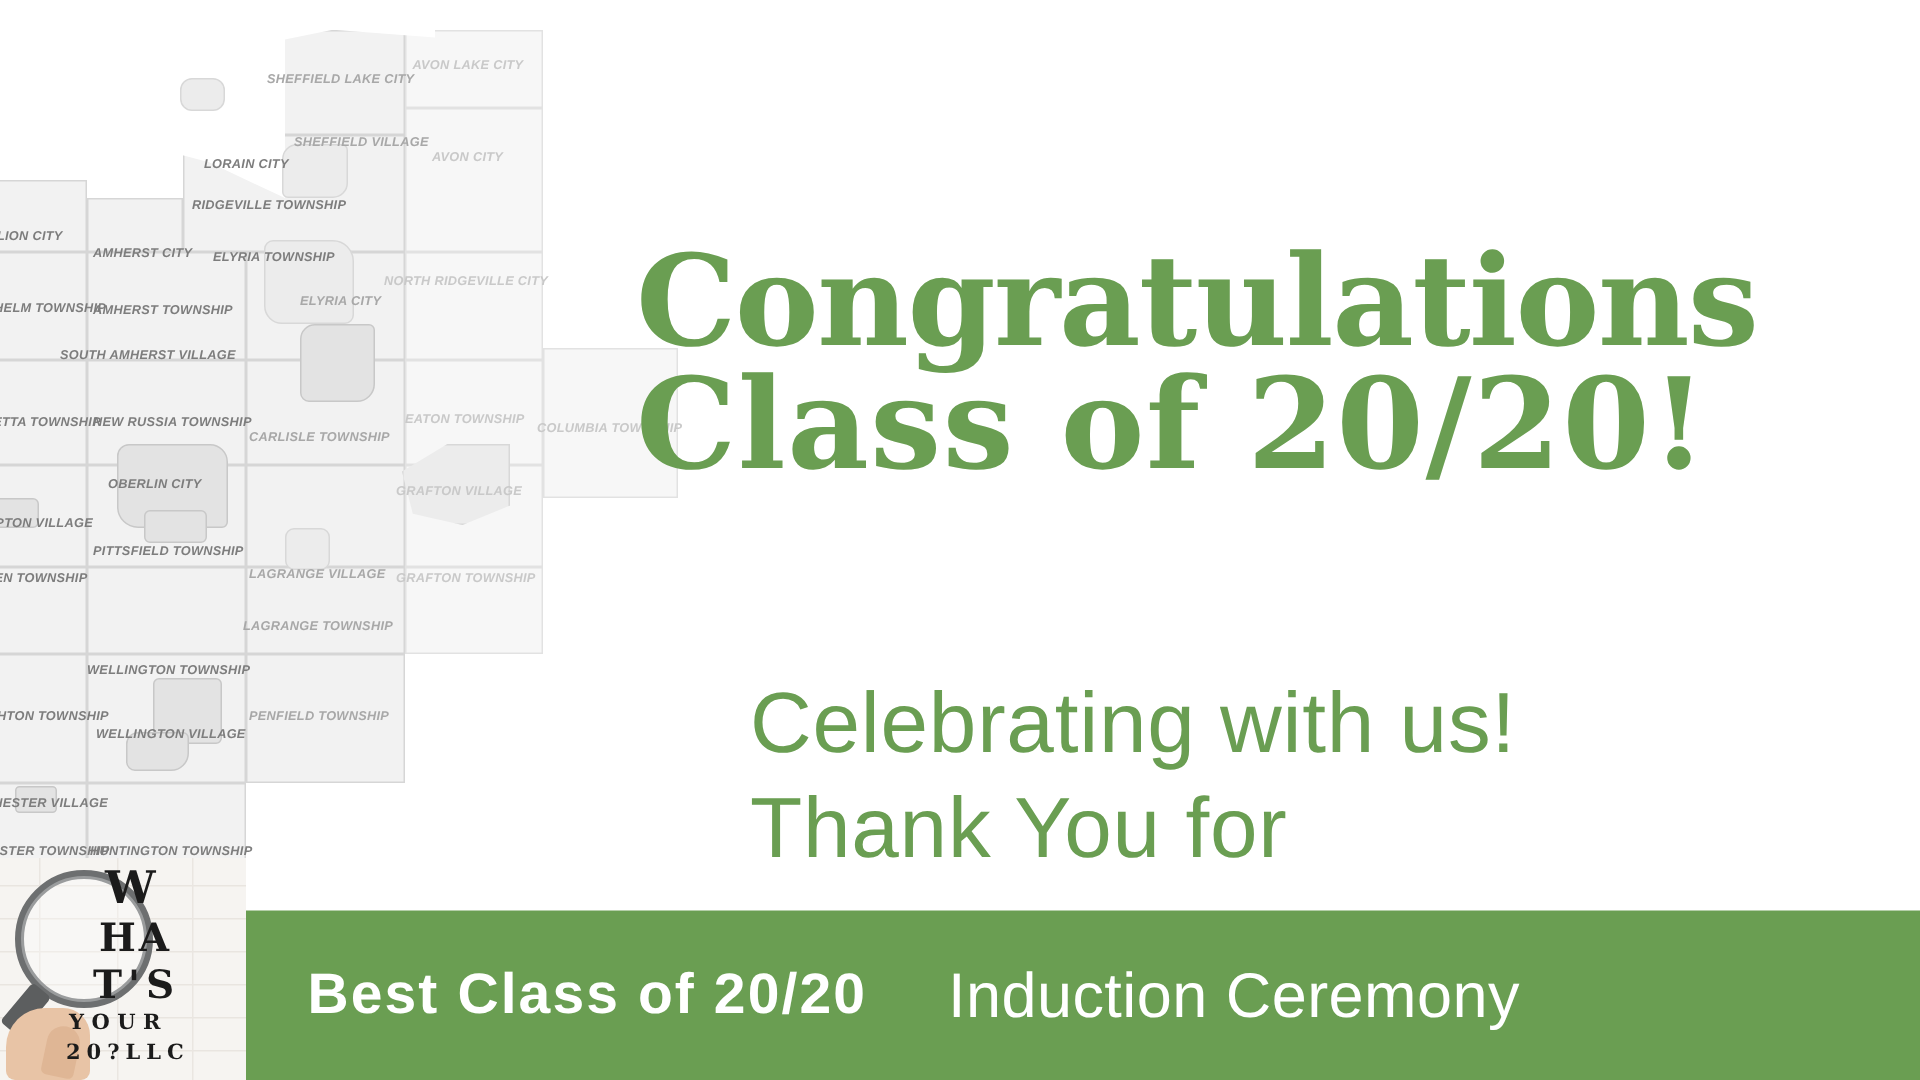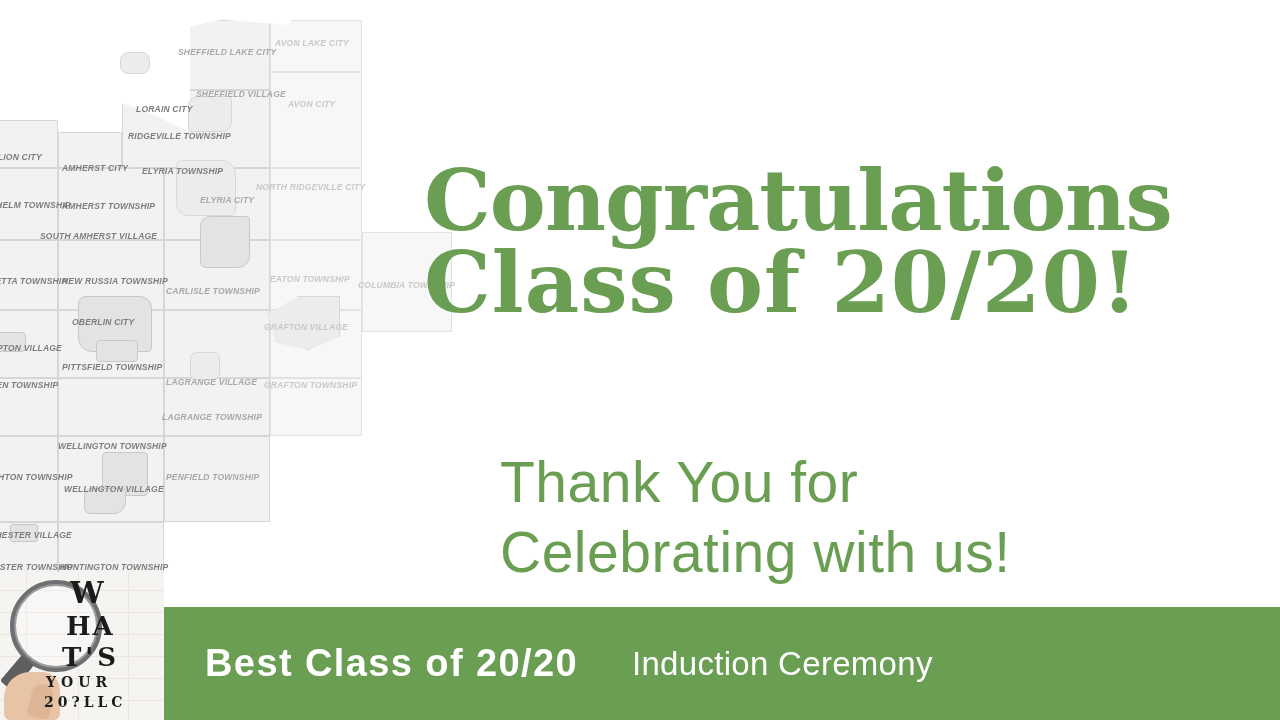--- a/index.html
+++ b/index.html
@@ -117,21 +117,21 @@
     font-weight: bold;
     font-size: 38px;
     letter-spacing: 1.4px;
     white-space: nowrap;
   }
   #bar-ceremony {
     margin-left: 54px;
     color: #ffffff;
     font-family: "Liberation Sans", sans-serif;
     font-weight: 300;
-    font-size: 33px;
+    font-size: 42px;
     letter-spacing: 0.3px;
     white-space: nowrap;
   }
 
   
   #logo {
     position: absolute;
     left: 0px;
     top: 572px;
     width: 164px;
@@ -322,22 +322,22 @@
         <div class="map-label" style="left: 60px; top: 563px;">HUNTINGTON TOWNSHIP</div>
       </div>
   </div>
 
   <div id="headline">
     <span class="hl-line first">Congratulations</span>
     <span class="hl-line second">Class of 20/20!</span>
   </div>
 
   <div id="subhead">
+    <span class="sub-line">Celebrating with us!</span>
     <span class="sub-line">Thank You for</span>
-    <span class="sub-line">Celebrating with us!</span>
   </div>
 
   <div id="green-bar">
     <span id="bar-best">Best  Class  of 20/20</span>
     <span id="bar-ceremony">Induction Ceremony</span>
   </div>
 
   <div id="logo">
     <div id="logo-paper">
       <div class="pline" style="top:18px;"></div>

